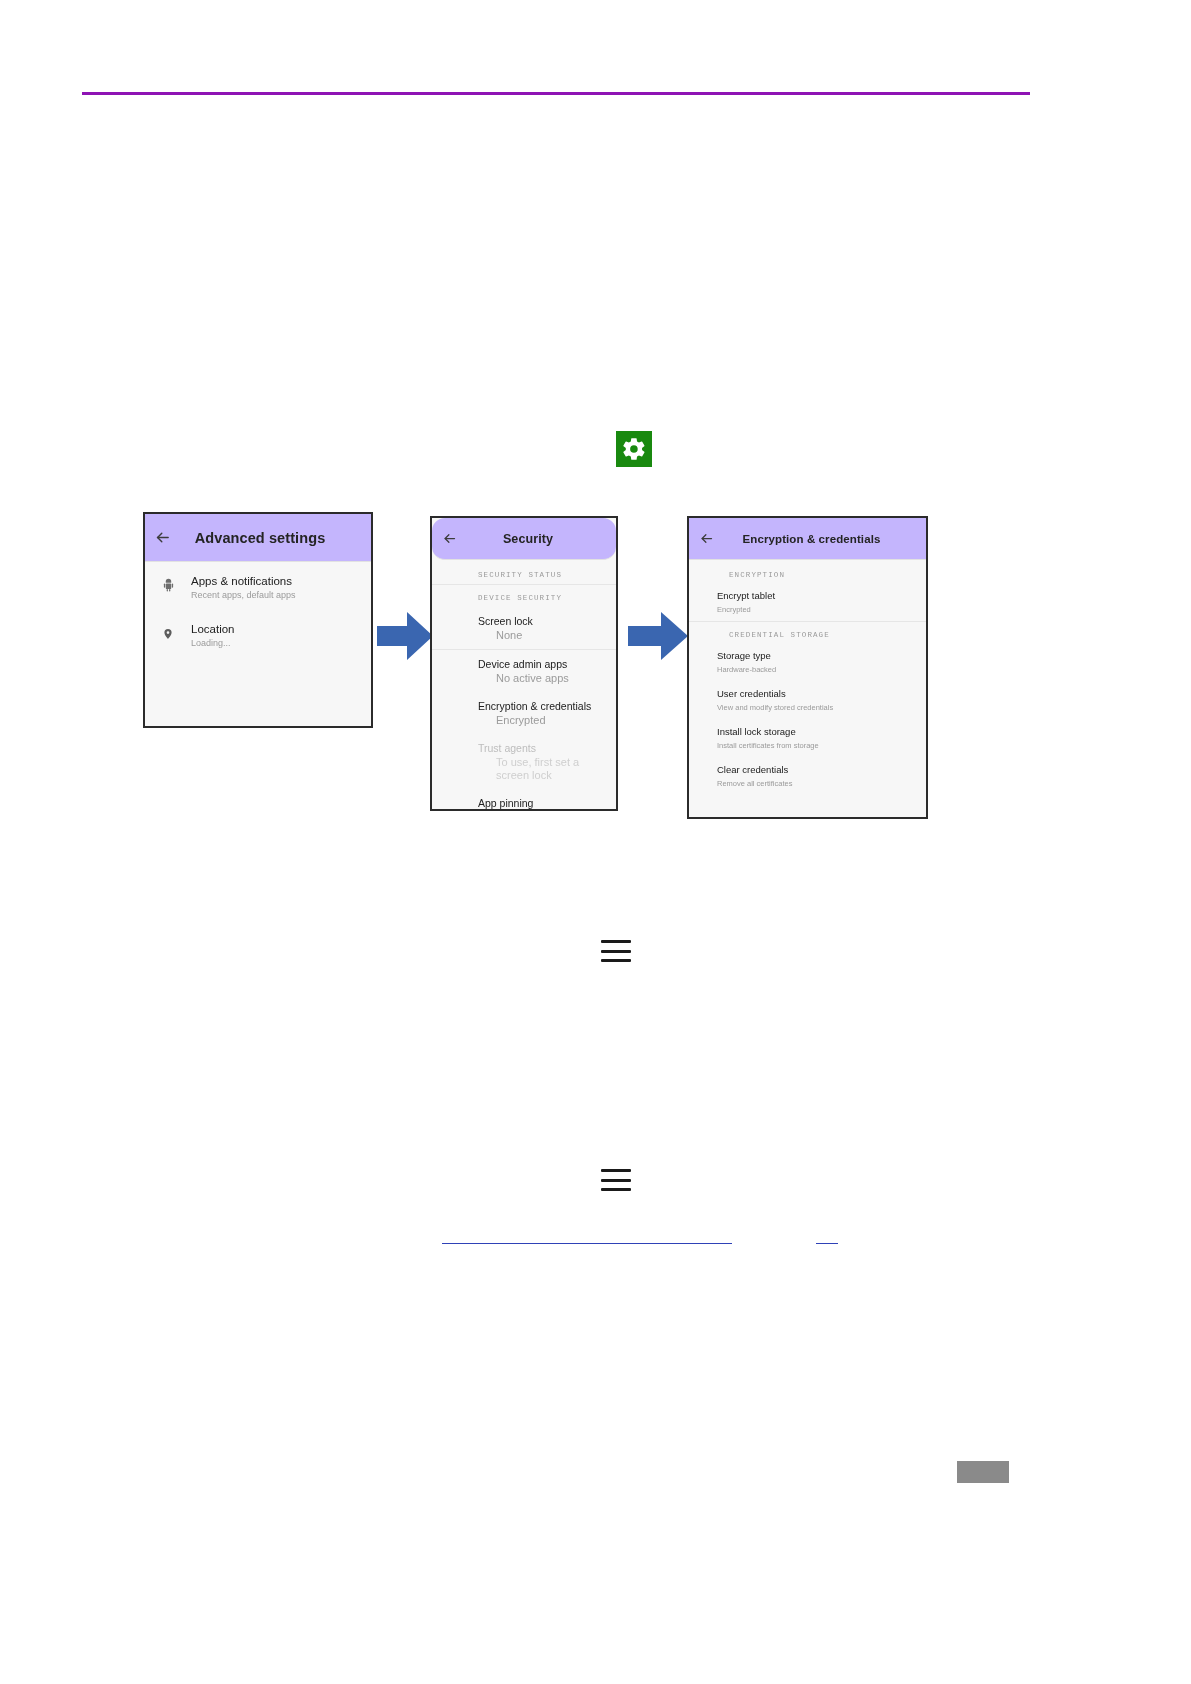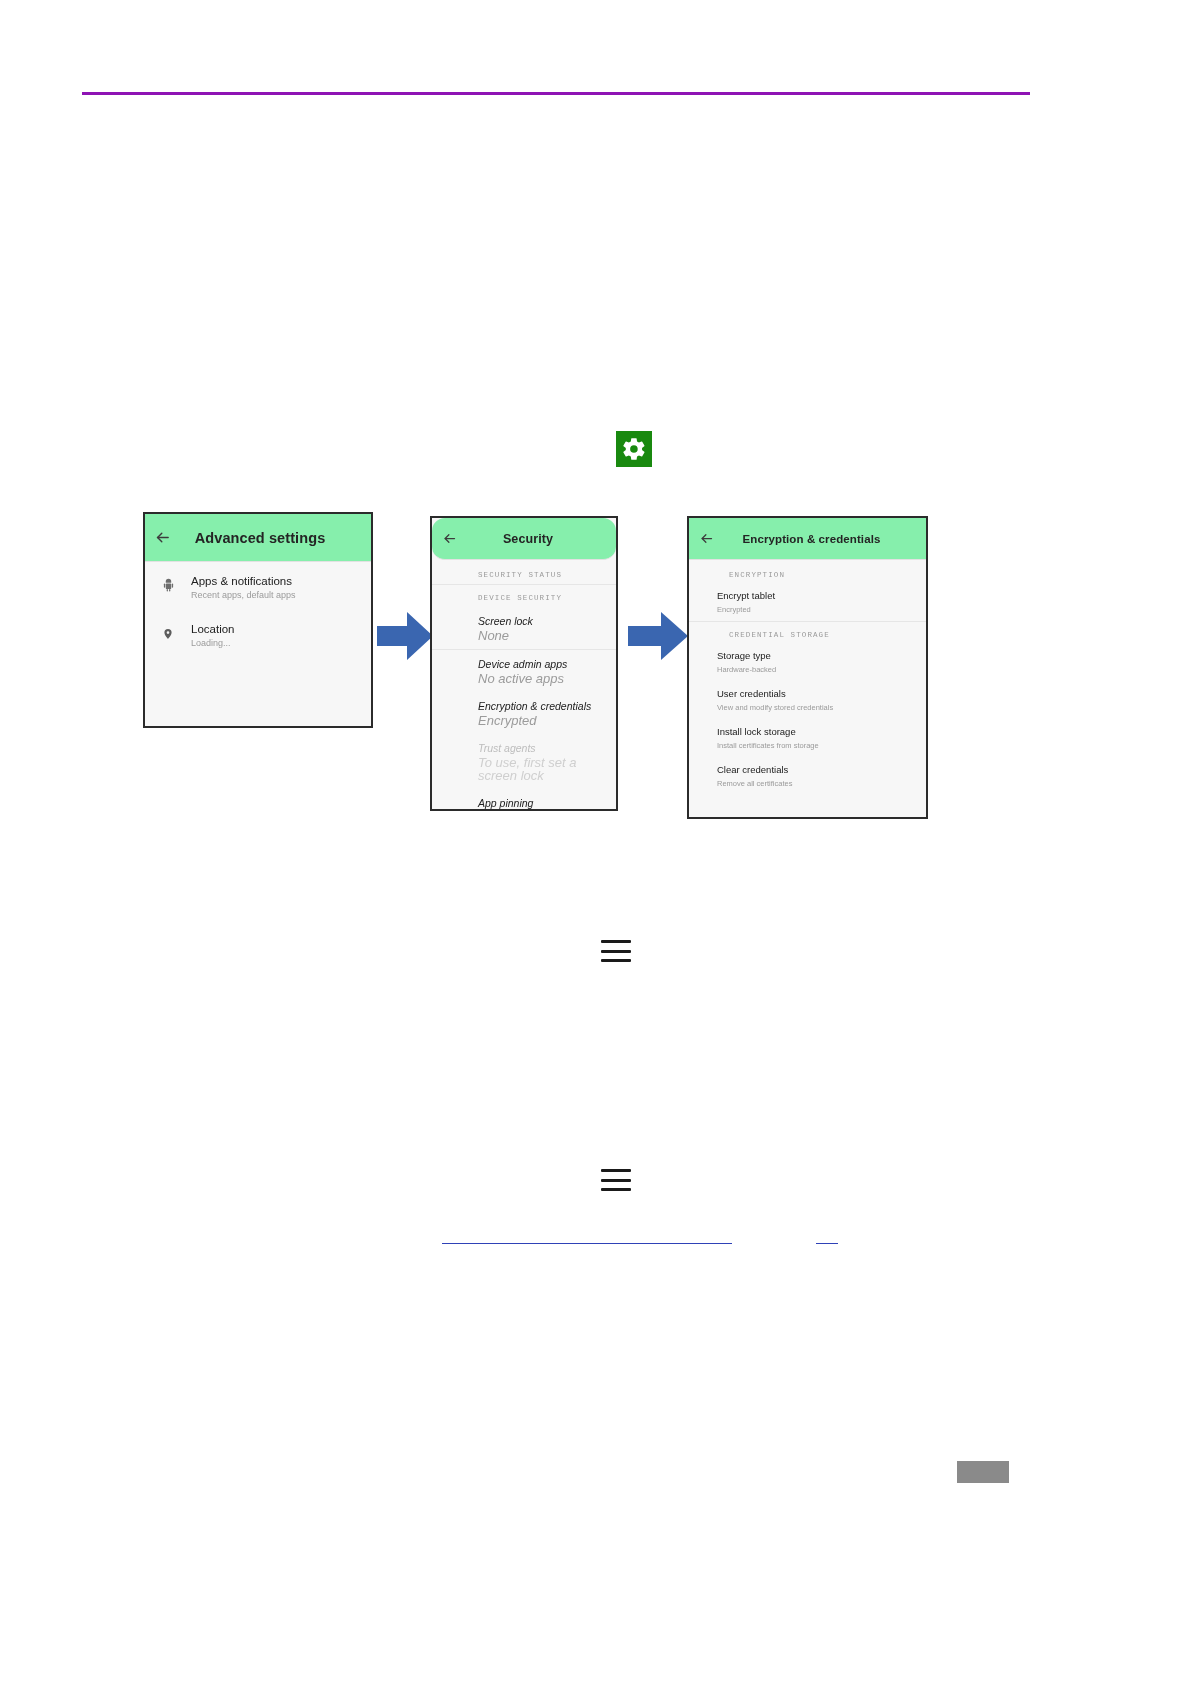--- a/index.html
+++ b/index.html
@@ -49,21 +49,21 @@
   .panel{
     position:absolute;
     background:#f7f7f7;
     border:2px solid #2b2b2b;
     box-sizing:border-box;
     overflow:hidden;
   }
   .panel-header{
     display:flex;align-items:center;
     height:44px;
-    background:#86efac;
+    background:#c4b5fd;
     border-bottom:1px solid #e2e2e2;
     box-sizing:border-box;
   }
   .back-arrow{
     width:34px;display:flex;align-items:center;justify-content:center;
     color:#3c3c3c;flex:0 0 auto;
   }
   .back-arrow svg{display:block;}
   .panel-title{
     flex:1 1 auto;text-align:center;
@@ -105,23 +105,23 @@
   #panel-advanced .panel-header{height:48px;}
   #panel-advanced .panel-title{font-size:14.5px;}
   #panel-advanced .row{padding:10px 10px 10px 0;justify-content:center;}
   #panel-advanced .row-title{font-size:11.5px;}
 
   
   #panel-security{left:430px;top:516px;width:188px;height:295px;}
   #panel-security .panel-header{height:42px;border-radius:13px;}
   #panel-security .panel-title{font-size:12.5px;padding-right:26px;}
   #panel-security .sec-row{padding:9px 10px 5px 46px;}
-  #panel-security .item-row{padding:7px 10px 7px 46px;font-style:italic;}
+  #panel-security .item-row{padding:7px 10px 7px 46px;}
   #panel-security .row-title{font-size:10.5px;}
-  #panel-security .row-sub{font-size:13px;}
+  #panel-security .row-sub{font-size:11px;margin-left:18px;}
 
   
   #panel-enc{left:687px;top:516px;width:241px;height:303px;}
   #panel-enc .panel-header{height:42px;}
   #panel-enc .panel-title{font-size:11.5px;padding-right:26px;}
   #panel-enc .sec-row{padding:9px 10px 4px 40px;}
   #panel-enc .item-row{padding:6px 10px 6px 28px;}
   #panel-enc .row-title{font-size:9.5px;}
   #panel-enc .row-sub{font-size:7.5px;line-height:11px;}
 

